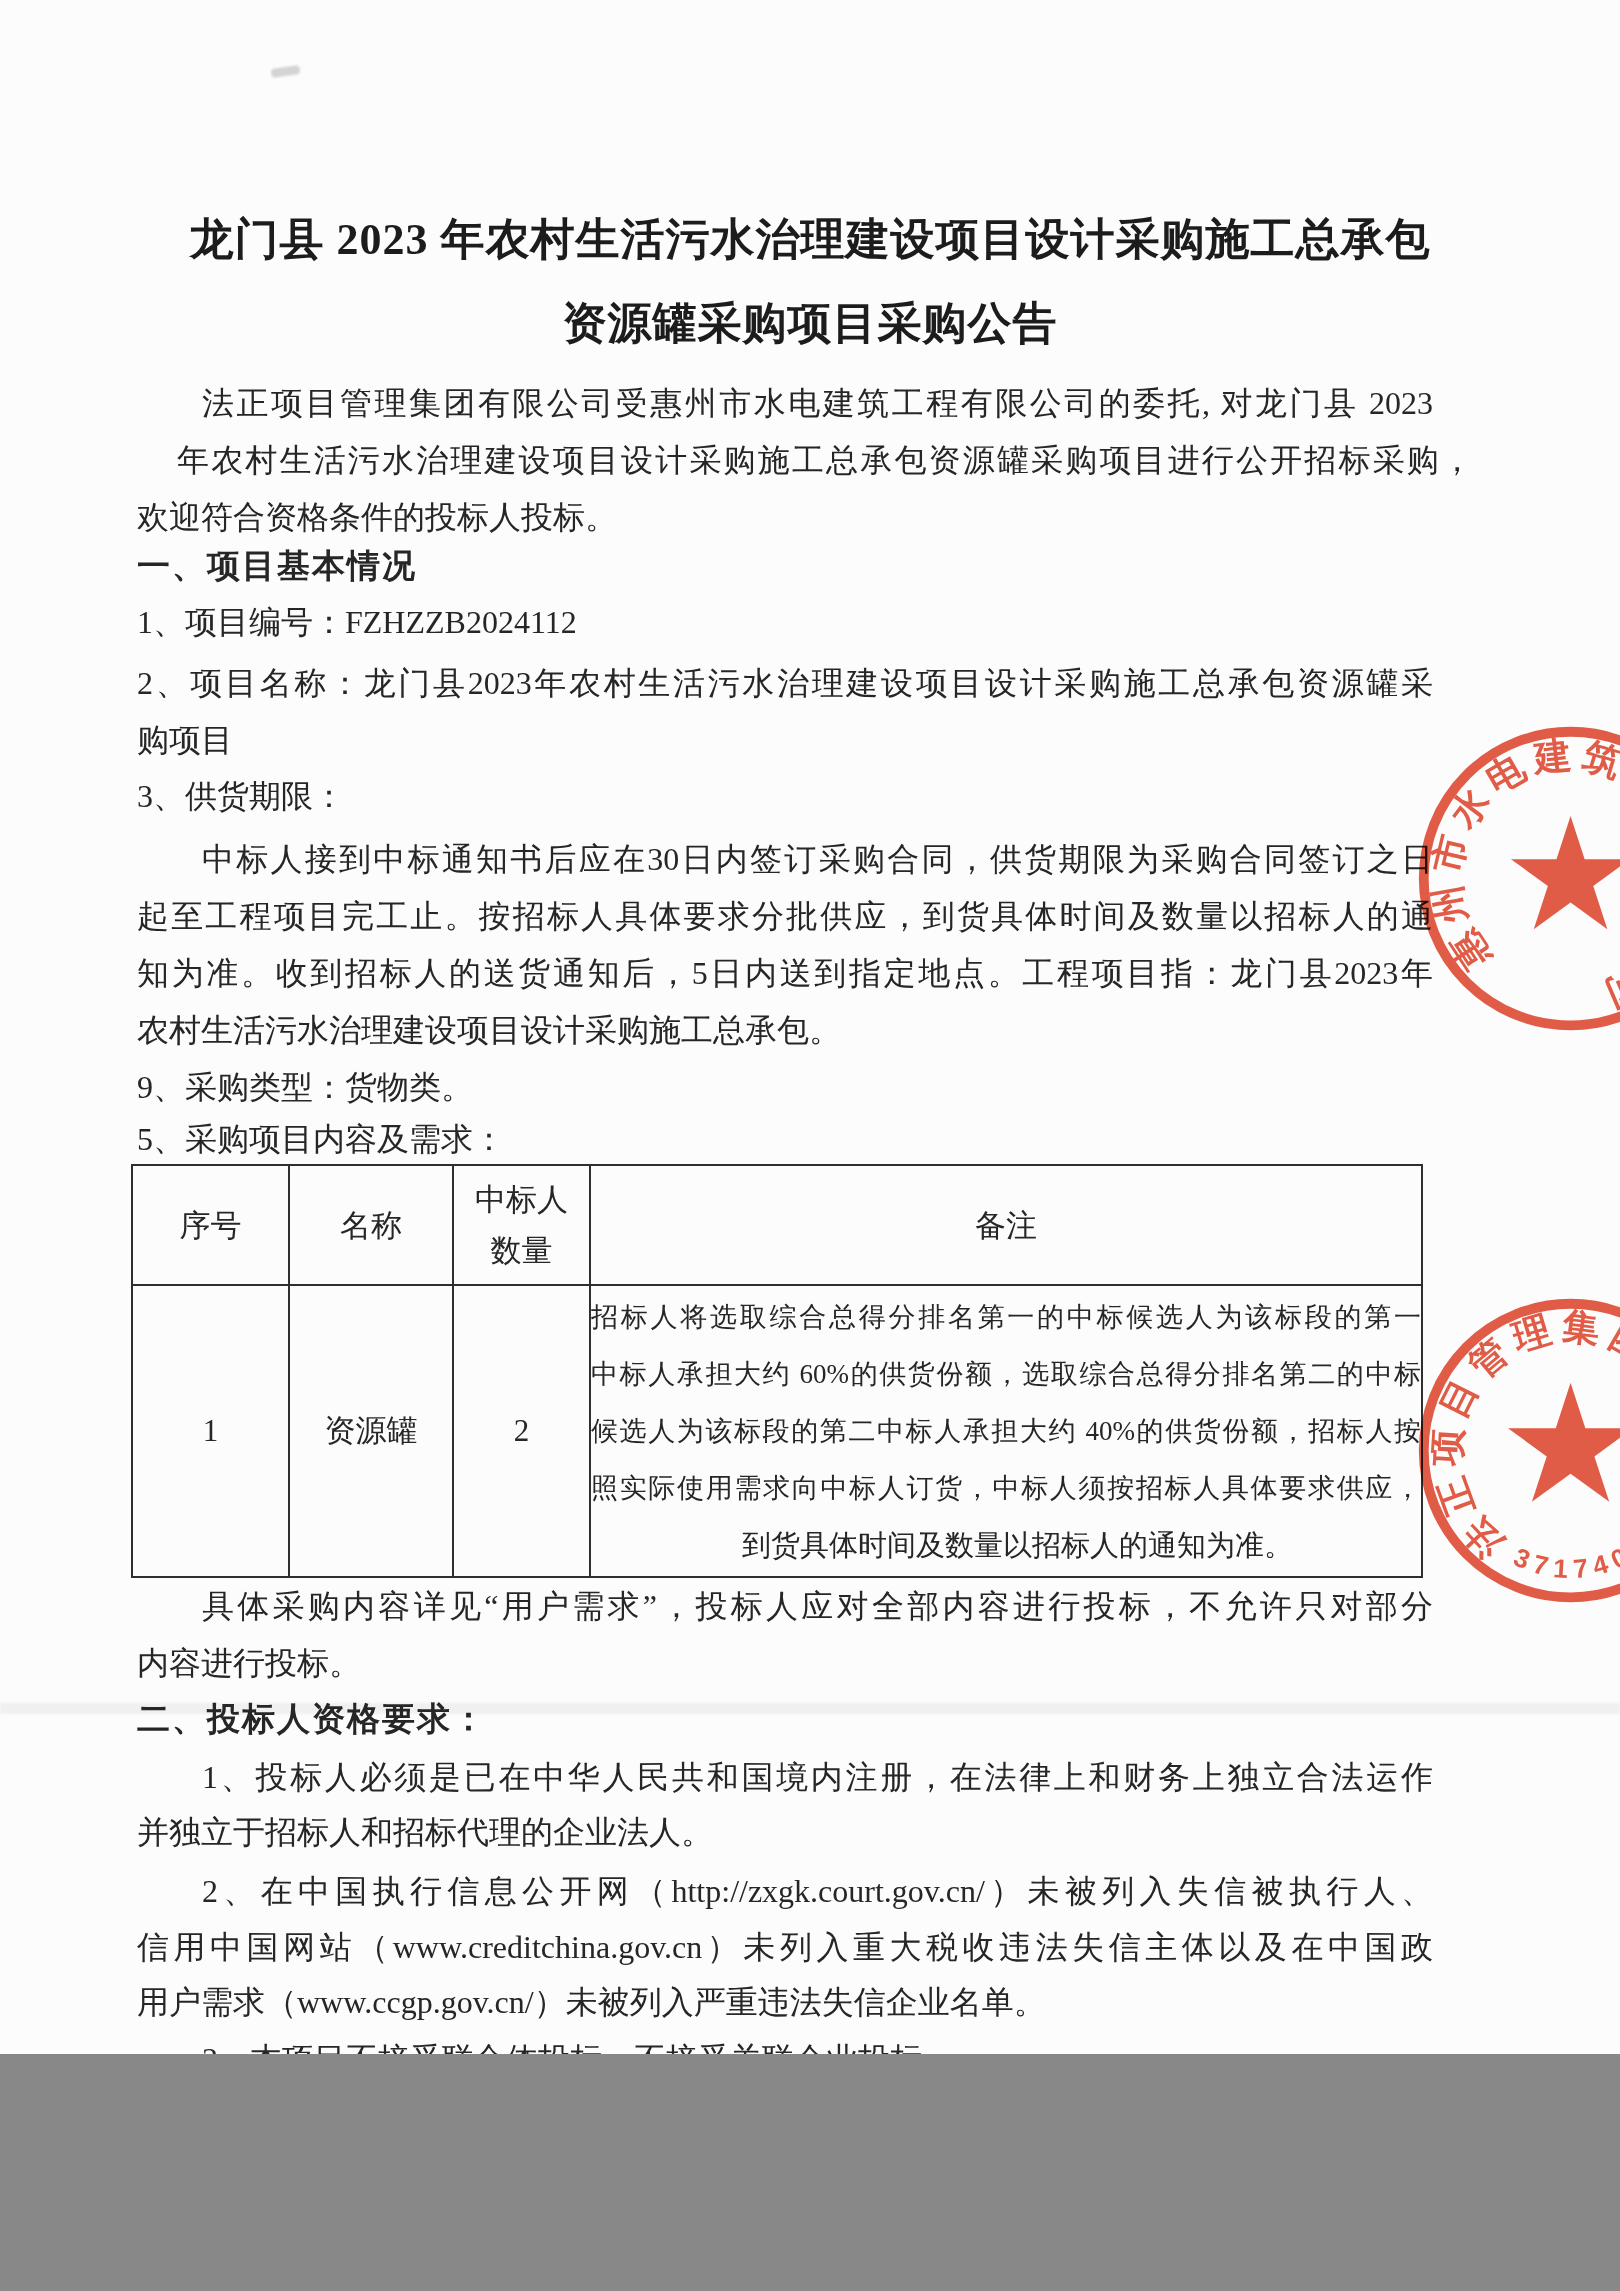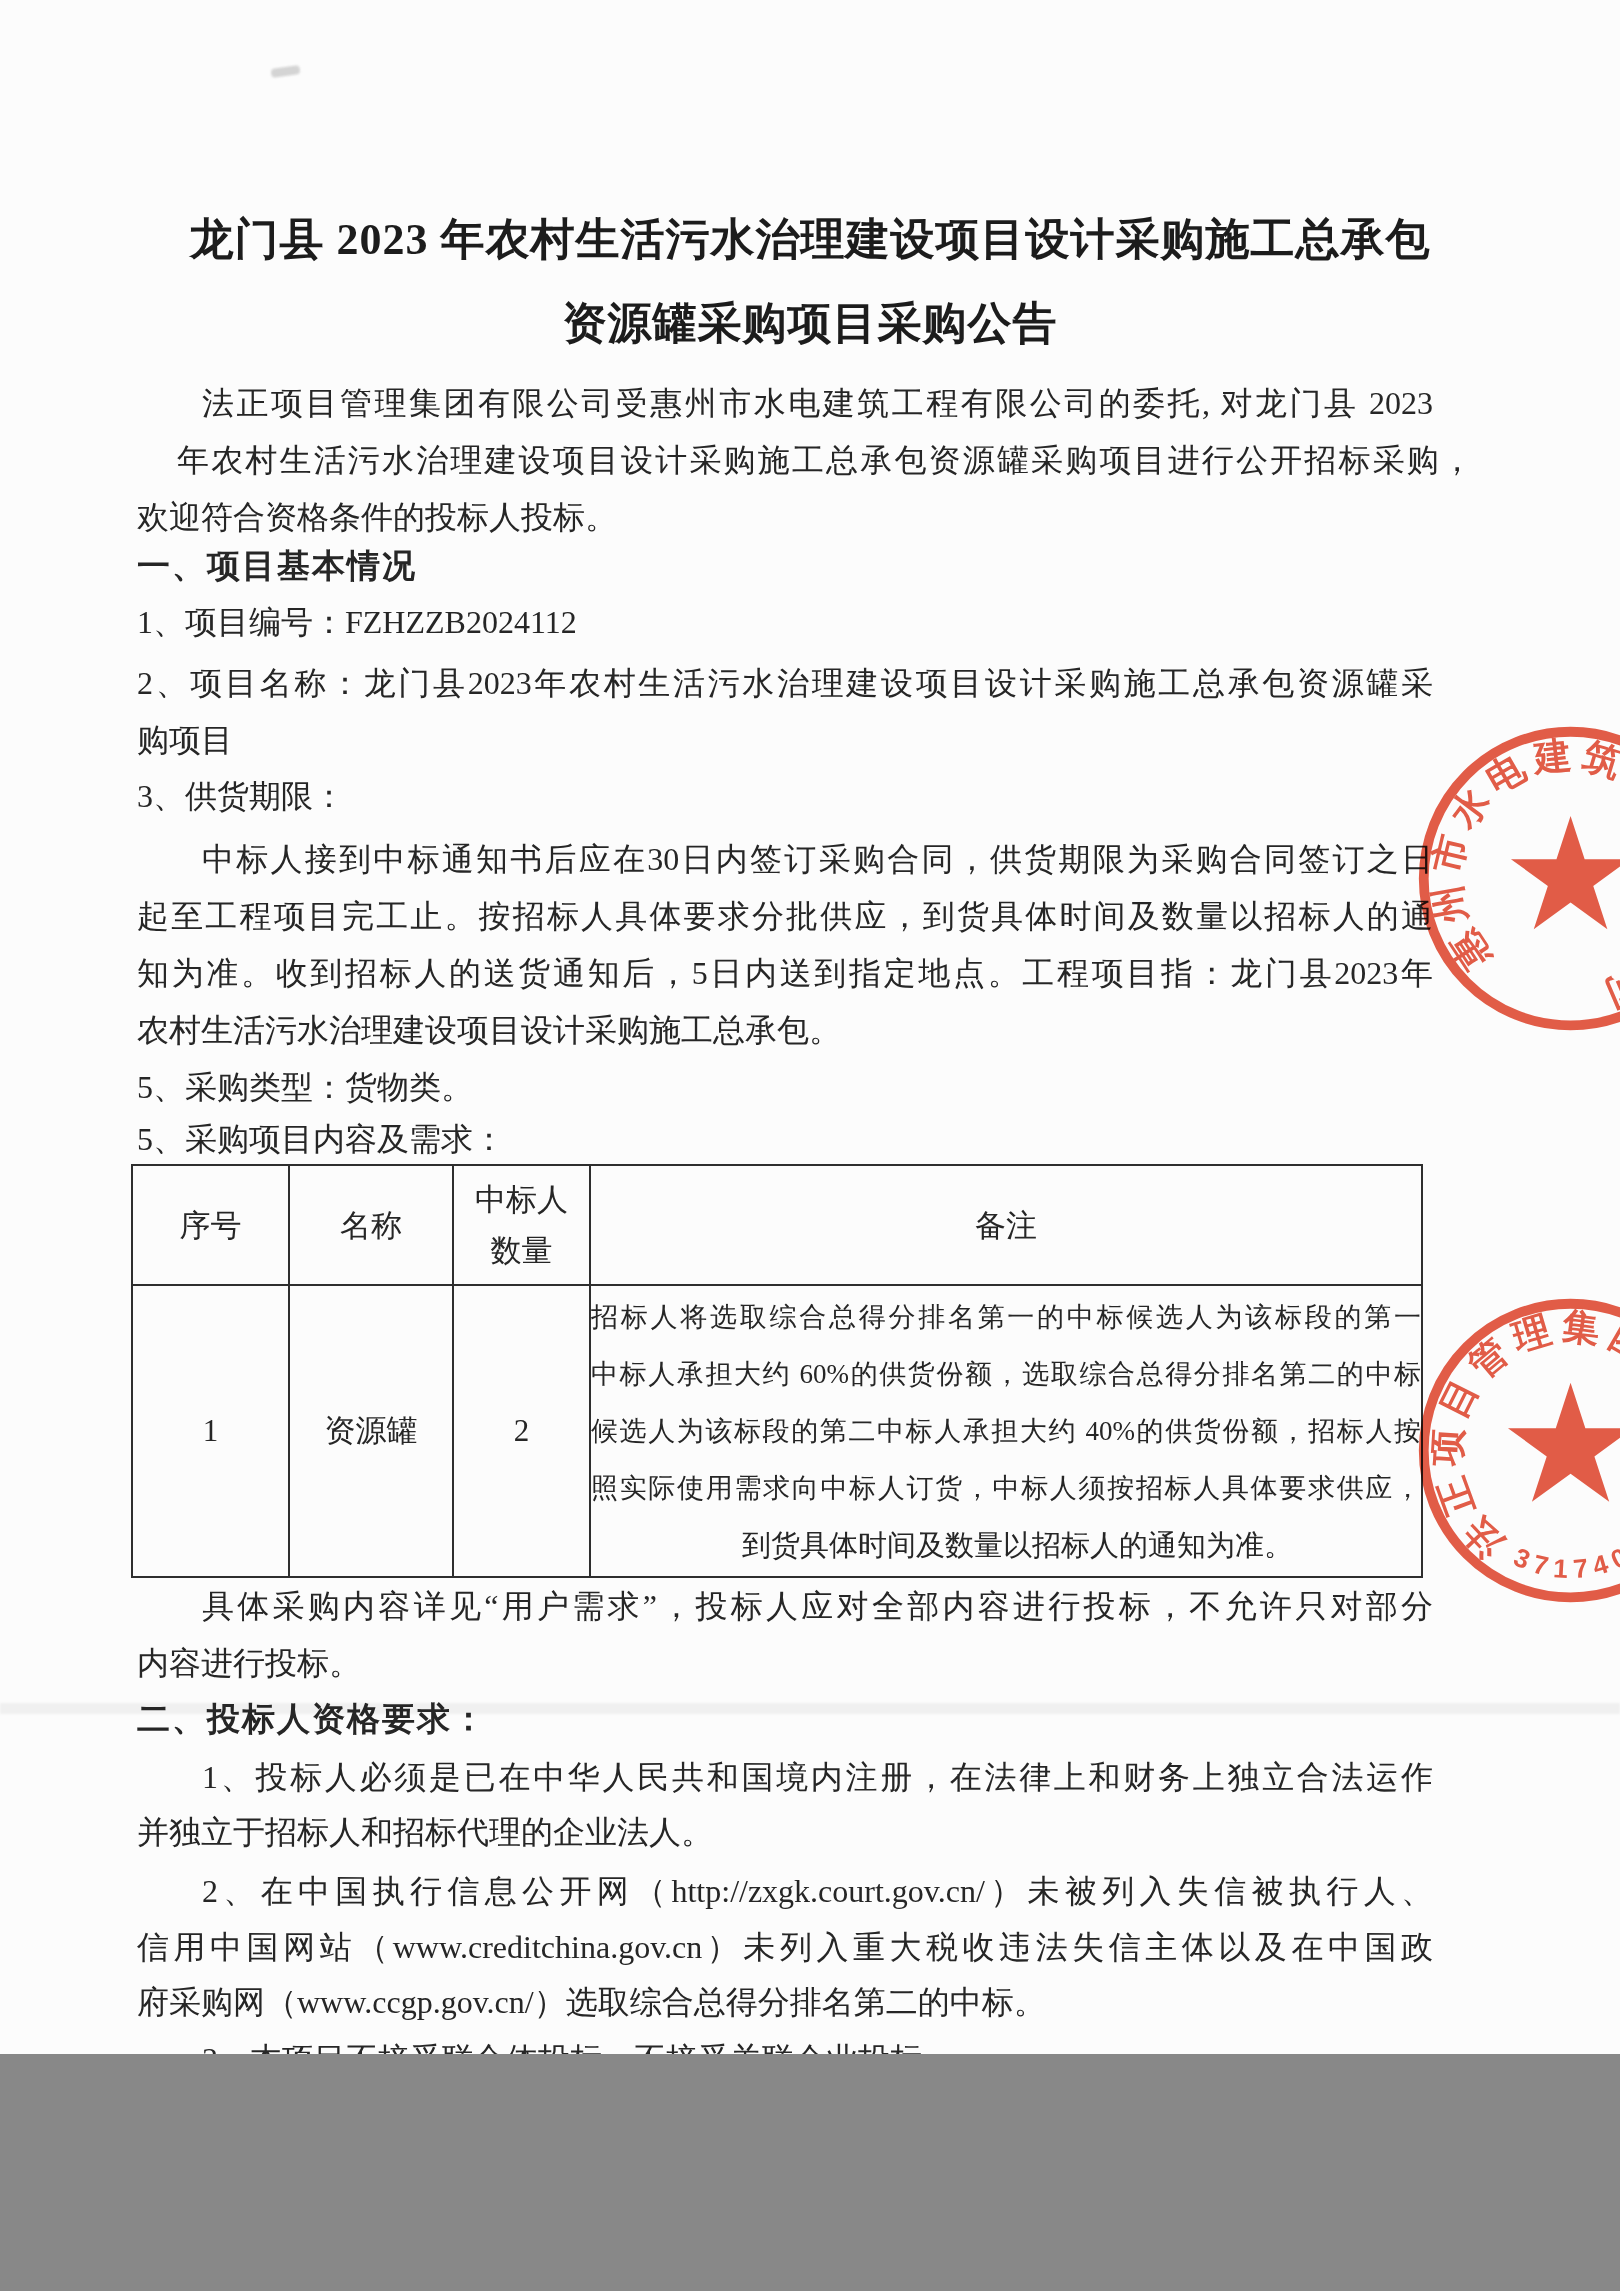--- a/index.html
+++ b/index.html
@@ -44,21 +44,21 @@
 
   <div class="ln b" style="top:537px;font-size:33px;">一、项目基本情况</div>
   <div class="ln" style="top:594px;">1、项目编号：FZHZZB2024112</div>
   <div class="ln j" style="top:655px;">2、项目名称：龙门县2023年农村生活污水治理建设项目设计采购施工总承包资源罐采</div>
   <div class="ln" style="top:712px;">购项目</div>
   <div class="ln" style="top:768px;">3、供货期限：</div>
   <div class="ln j ind" style="top:831px;">中标人接到中标通知书后应在30日内签订采购合同，供货期限为采购合同签订之日</div>
   <div class="ln j" style="top:888px;">起至工程项目完工止。按招标人具体要求分批供应，到货具体时间及数量以招标人的通</div>
   <div class="ln j" style="top:945px;">知为准。收到招标人的送货通知后，5日内送到指定地点。工程项目指：龙门县2023年</div>
   <div class="ln" style="top:1002px;">农村生活污水治理建设项目设计采购施工总承包。</div>
-  <div class="ln" style="top:1059px;">5、采购类型：货物类。</div>
+  <div class="ln" style="top:1059px;">9、采购类型：货物类。</div>
   <div class="ln" style="top:1111px;">5、采购项目内容及需求：</div>
 
   <table class="tbl">
     <colgroup>
         <col style="width:157px">
         <col style="width:164px">
         <col style="width:137px">
         <col>
       </colgroup>
     <tbody>
@@ -87,21 +87,21 @@
     </table>
 
   <div class="ln" style="top:1635px;">内容进行投标。</div>
   <div class="ln j ind" style="top:1578px;">具体采购内容详见“用户需求”，投标人应对全部内容进行投标，不允许只对部分</div>
 
   <div class="ln b" style="top:1690px;font-size:33px;">二、投标人资格要求：</div>
   <div class="ln j ind" style="top:1749px;">1、投标人必须是已在中华人民共和国境内注册，在法律上和财务上独立合法运作</div>
   <div class="ln" style="top:1804px;">并独立于招标人和招标代理的企业法人。</div>
   <div class="ln j ind" style="top:1863px;">2、在中国执行信息公开网（http://zxgk.court.gov.cn/）未被列入失信被执行人、</div>
   <div class="ln j" style="top:1919px;">信用中国网站（www.creditchina.gov.cn）未列入重大税收违法失信主体以及在中国政</div>
-  <div class="ln" style="top:1974px;">府采购网（www.ccgp.gov.cn/）选取综合总得分排名第二的中标。</div>
+  <div class="ln" style="top:1974px;">用户需求（www.ccgp.gov.cn/）未被列入严重违法失信企业名单。</div>
   <div class="ln ind" style="top:2031px;">3、本项目不接受联合体投标，不接受关联企业投标。</div>
 
   <div class="pageno">1</div>
 
   <svg class="stamp" style="left:1412px;top:720px;" width="323" height="323" viewBox="0 0 330 330">
     <circle cx="162" cy="162" r="150" fill="none" stroke="#e2503a" stroke-width="10"></circle>
     <defs>
       <path id="s1ring" d="M 49,162 A 113,113 0 0 1 275,162 A 113,113 0 0 1 49,162" fill="none"></path>
     </defs>
     <g transform="rotate(-45 162 162)">

